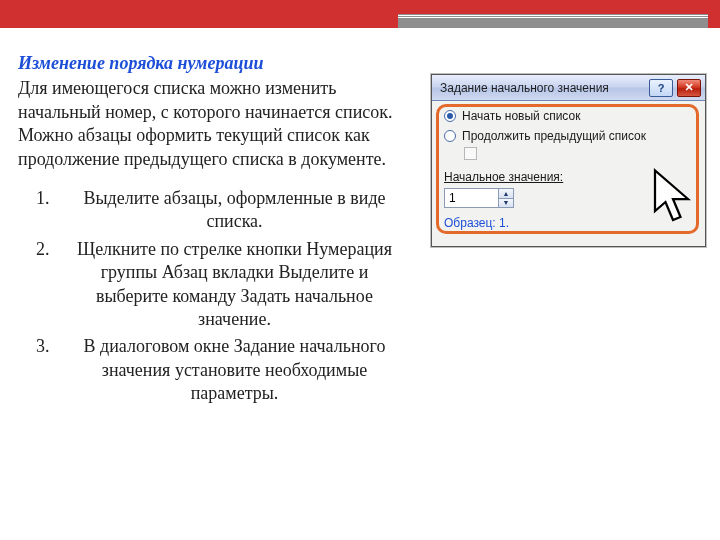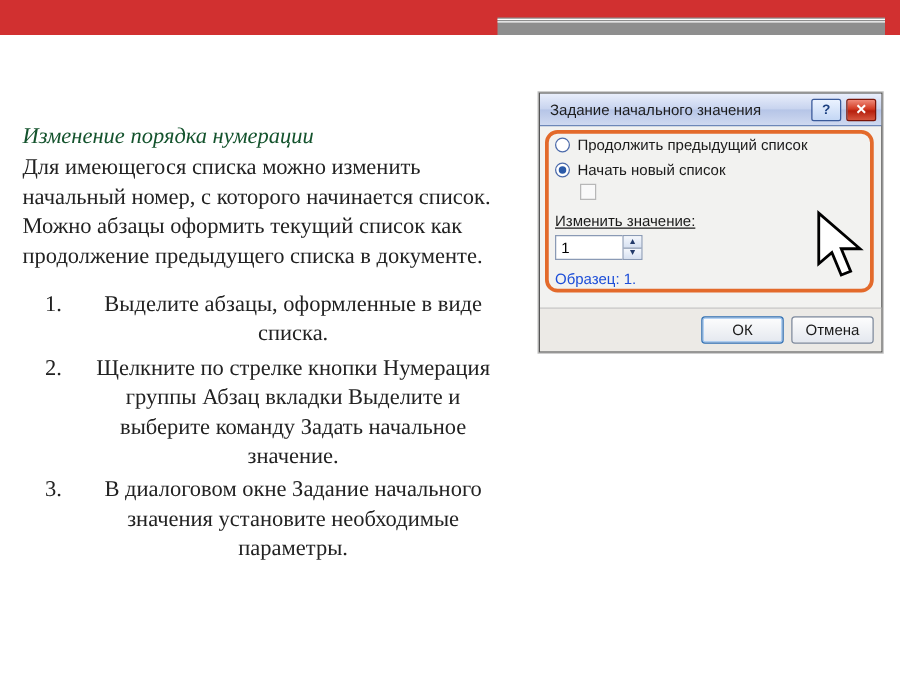--- a/index.html
+++ b/index.html
@@ -44,25 +44,24 @@
     padding: 24px 10px 10px 18px;
     gap: 18px;
   }
   .left {
     flex: 0 0 395px;
     font-size: 18px;
     line-height: 1.3;
     color: #222;
   }
   .title {
-    color: #14532d;
+    color: #1d4ed8;
     font-style: italic;
-    font-weight: normal;
+    font-weight: bold;
     margin-bottom: 2px;
-    margin-top: 45px;
   }
   .para { margin-bottom: 4px; }
   ol.steps {
     margin: 16px;
     padding-left: 20px;
     text-align: center;
   }
   ol.steps li {
     padding-left: 18px;
     margin-bottom: 4px;
@@ -216,43 +215,39 @@
   <div class="right">
     <div class="dlg">
       <div class="dlg-title">
         <span class="dlg-title-text">Задание начального значения</span>
         <span class="dlg-help">?</span>
         <span class="dlg-close">✕</span>
       </div>
       <div class="dlg-body">
         <div class="highlight-box"></div>
         <div class="radio-row">
+          <span class="radio selected"></span>
+          <span>Начать новый список</span>
+        </div>
+        <div class="radio-row">
           <span class="radio"></span>
           <span>Продолжить предыдущий список</span>
         </div>
-        <div class="radio-row">
-          <span class="radio selected"></span>
-          <span>Начать новый список</span>
-        </div>
         <div class="check-row">
           <span class="checkbox"></span>
         </div>
-        <div class="field-label">Изменить значение:</div>
+        <div class="field-label">Начальное значения:</div>
         <div class="spin-wrap">
           <input class="spin-input" value="1" style="">
           <div class="spin-btns">
             <div class="spin-btn">▲</div>
             <div class="spin-btn">▼</div>
           </div>
         </div>
         <div class="sample">Образец: 1.</div>
 
         <svg class="cursor" viewBox="0 0 40 40">
           <polygon points="4,3 4,30 11,24 16,36 21,34 16,22 26,22" fill="#fff" stroke="#000" stroke-width="1.5"></polygon>
         </svg>
       </div>
-      <div class="dlg-buttons">
-        <div class="btn primary">ОК</div>
-        <div class="btn">Отмена</div>
-      </div>
     </div>
   </div>
 </div>
 
 </body></html>

